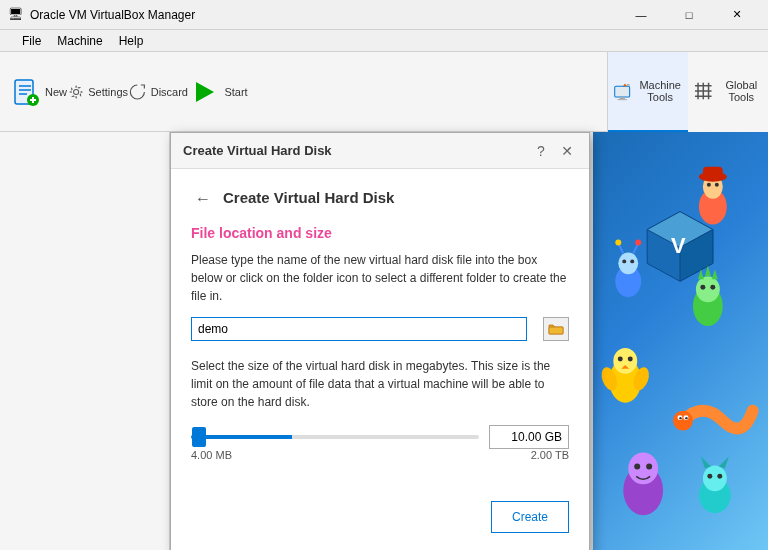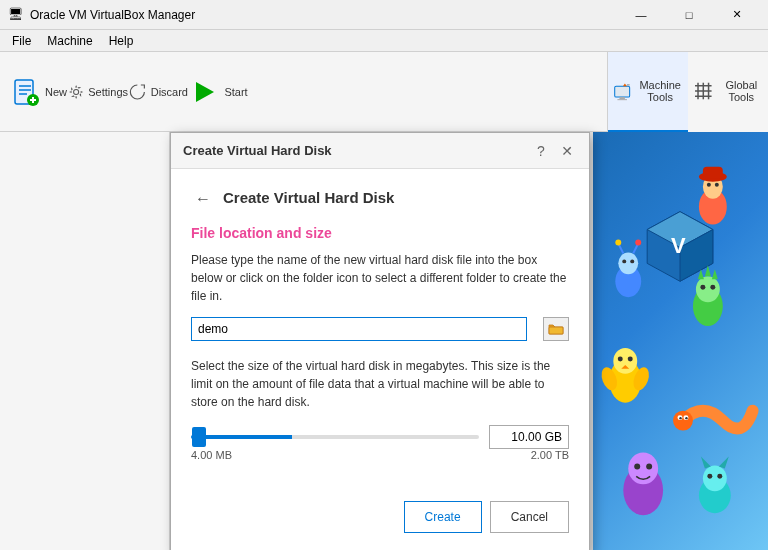--- a/index.html
+++ b/index.html
@@ -46,21 +46,21 @@
       align-items: center;
       justify-content: center;
     }
 
     
     .menu-bar {
       background: #f0f0f0;
       height: 22px;
       display: flex;
       align-items: center;
-      padding: 0 4px;
+      padding: 0 14px;
       border-bottom: 1px solid #d0d0d0;
     }
     .menu-item {
       padding: 2px 8px;
       font-size: 12px;
       cursor: pointer;
       color: #000;
     }
 
     
@@ -579,16 +579,15 @@
         <input type="text" class="size-value-box" value="10.00 GB" style="">
       </div>
       <div class="slider-labels">
         <span>4.00 MB</span>
         <span>2.00 TB</span>
       </div>
     </div>
 
     <div class="dialog-footer">
       <button class="btn-primary">Create</button>
-      <button class="btn-secondary">Cancel</button>
     </div>
   </div>
 </div>
 
 </body></html>

